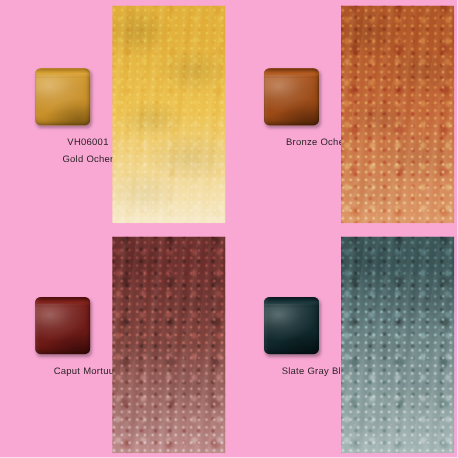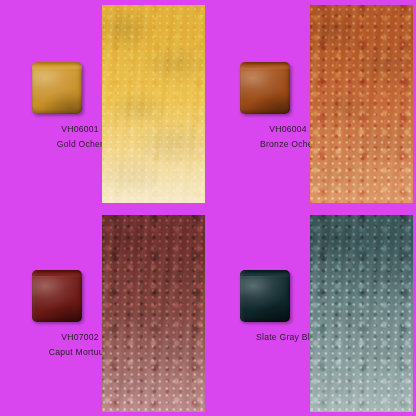--- a/index.html
+++ b/index.html
@@ -13,21 +13,21 @@
     height: 416px;
     overflow: hidden;
     font-family: "Liberation Sans", sans-serif;
     color: #231f20;
   }
 
   #chart {
     position: relative;
     width: 416px;
     height: 416px;
-    background: #d946ef;
+    background: #f9a8d4;
   }
 
   
   .cell {
     position: absolute;
     width: 208px;
     height: 208px;
   }
   .cell.r0 { top: 0; }
   .cell.r1 { top: 208px; }
@@ -198,41 +198,39 @@
 
   <div class="cell r0 c1">
     <div class="pan-wrap">
       <div class="pan" id="pan-1" style="background: linear-gradient(168deg, rgb(183, 94, 34) 0%, rgb(156, 74, 22) 42%, rgb(156, 74, 22) 68%, rgb(110, 48, 11) 100%);">
         <div class="lip" id="lip-1" style="background: linear-gradient(rgb(110, 48, 11) 0%, rgb(183, 94, 34) 55%, rgb(156, 74, 22) 100%);"></div>
         <div class="sheen"></div>
         <div class="edge"></div>
       </div>
     </div>
     <div class="labels">
-      <div class="code">VH06004</div>
       <div class="name">Bronze Ocher</div>
     </div>
     <div class="strip" id="strip-1">
       <div class="base" style="background: linear-gradient(rgb(178, 89, 42) 0%, rgb(178, 89, 42) 14%, rgb(196, 105, 58) 48%, rgb(222, 154, 106) 100%);"></div>
       <div class="mottle"></div>
       <div class="streak"></div>
       <div class="grain g-heavy"></div>
     </div>
   </div>
 
   <div class="cell r1 c0">
     <div class="pan-wrap">
       <div class="pan" id="pan-2" style="background: linear-gradient(168deg, rgb(132, 36, 29) 0%, rgb(110, 26, 22) 42%, rgb(110, 26, 22) 68%, rgb(74, 13, 11) 100%);">
         <div class="lip" id="lip-2" style="background: linear-gradient(rgb(74, 13, 11) 0%, rgb(132, 36, 29) 55%, rgb(110, 26, 22) 100%);"></div>
         <div class="sheen"></div>
         <div class="edge"></div>
       </div>
     </div>
     <div class="labels">
-      <div class="code">VH07002</div>
       <div class="name">Caput Mortuum</div>
     </div>
     <div class="strip" id="strip-2">
       <div class="base" style="background: linear-gradient(rgb(110, 50, 47) 0%, rgb(110, 50, 47) 14%, rgb(128, 69, 63) 48%, rgb(190, 142, 140) 100%);"></div>
       <div class="mottle"></div>
       <div class="streak"></div>
       <div class="grain g-heavy"></div>
     </div>
   </div>
 

